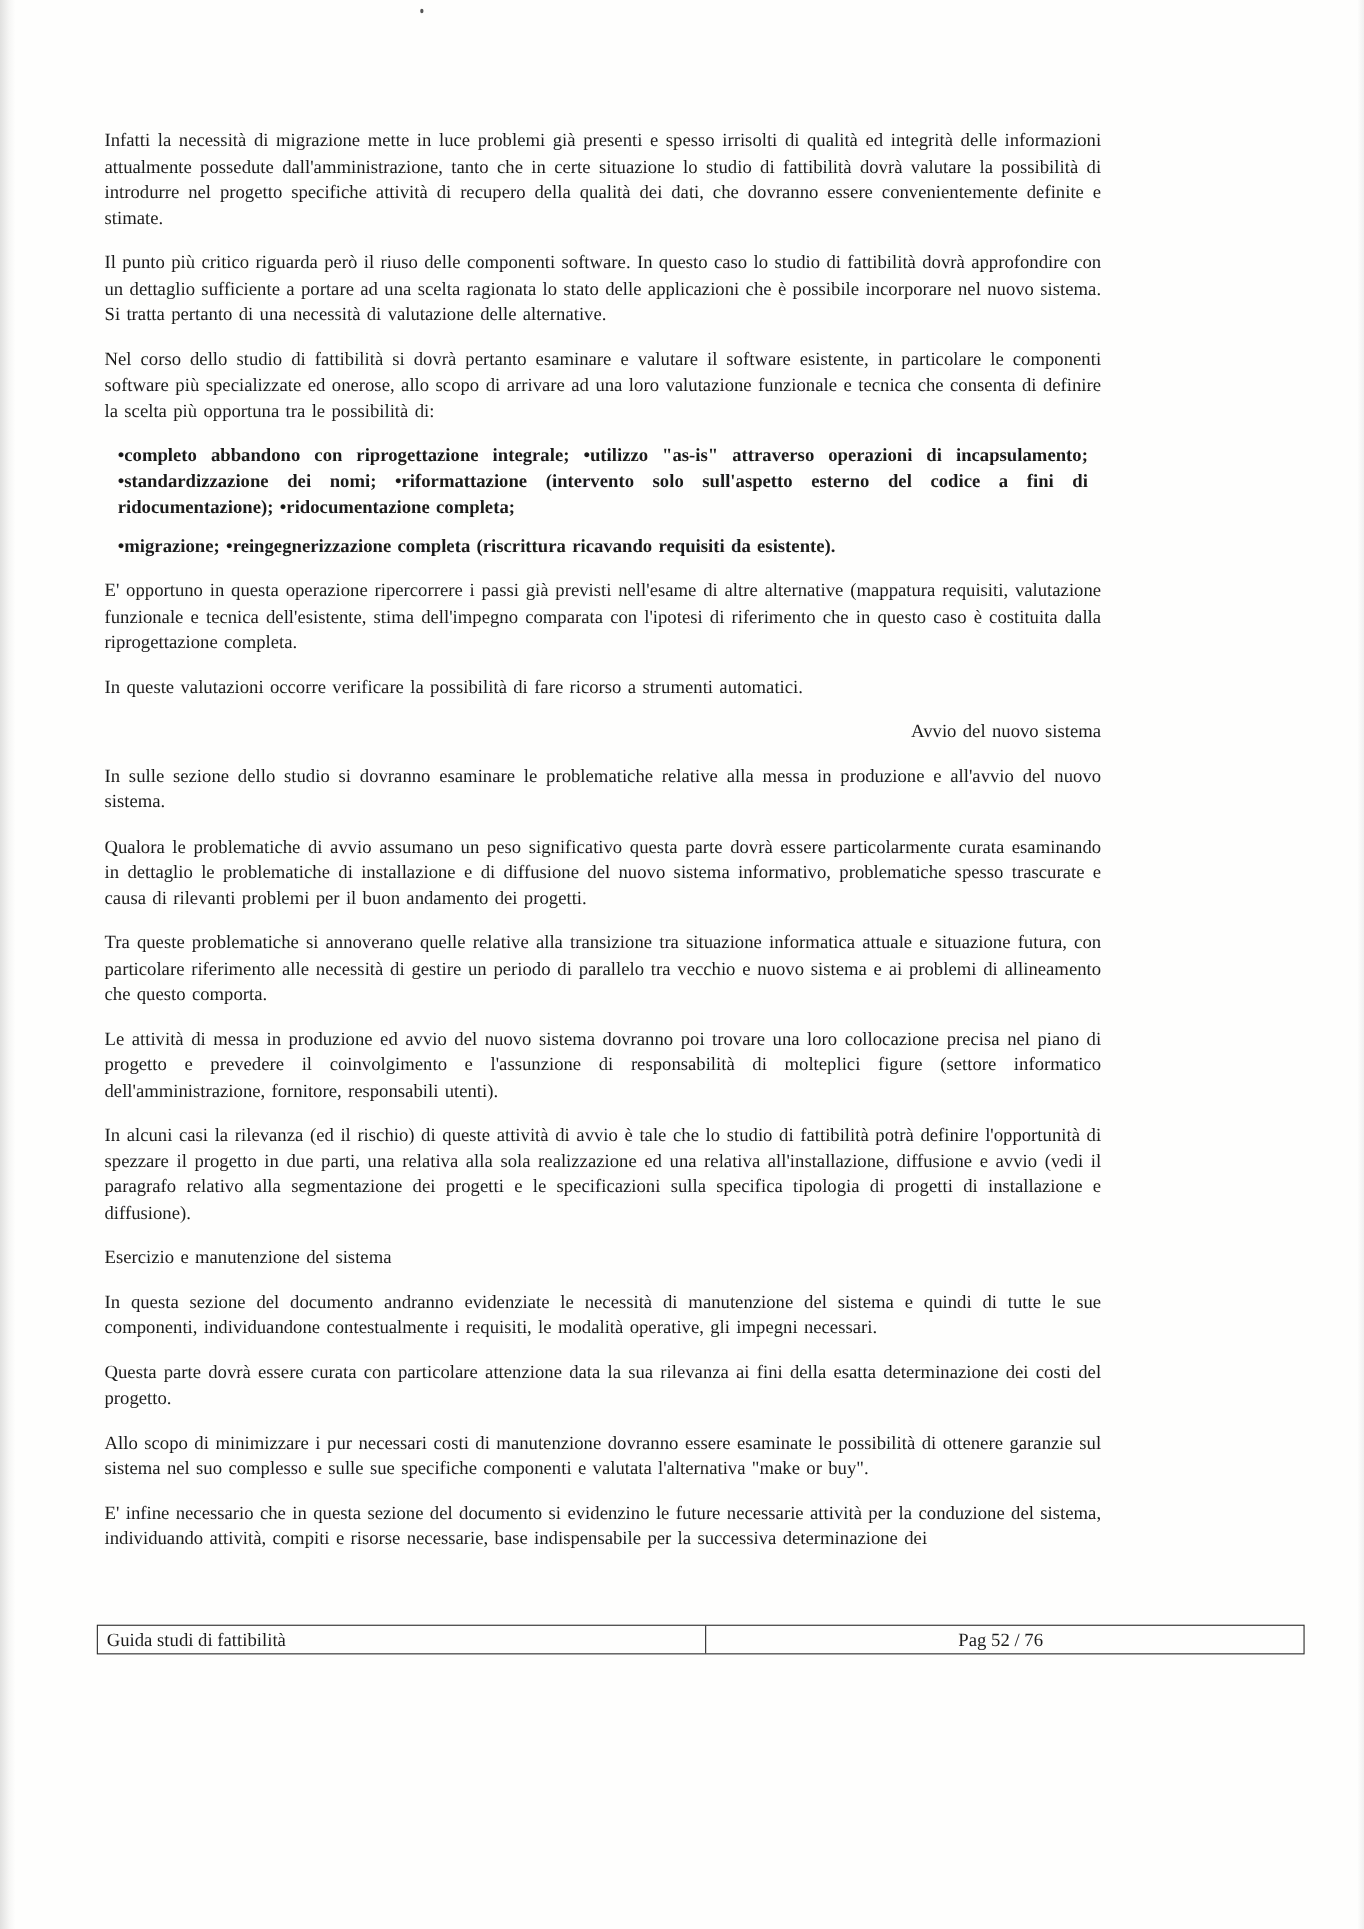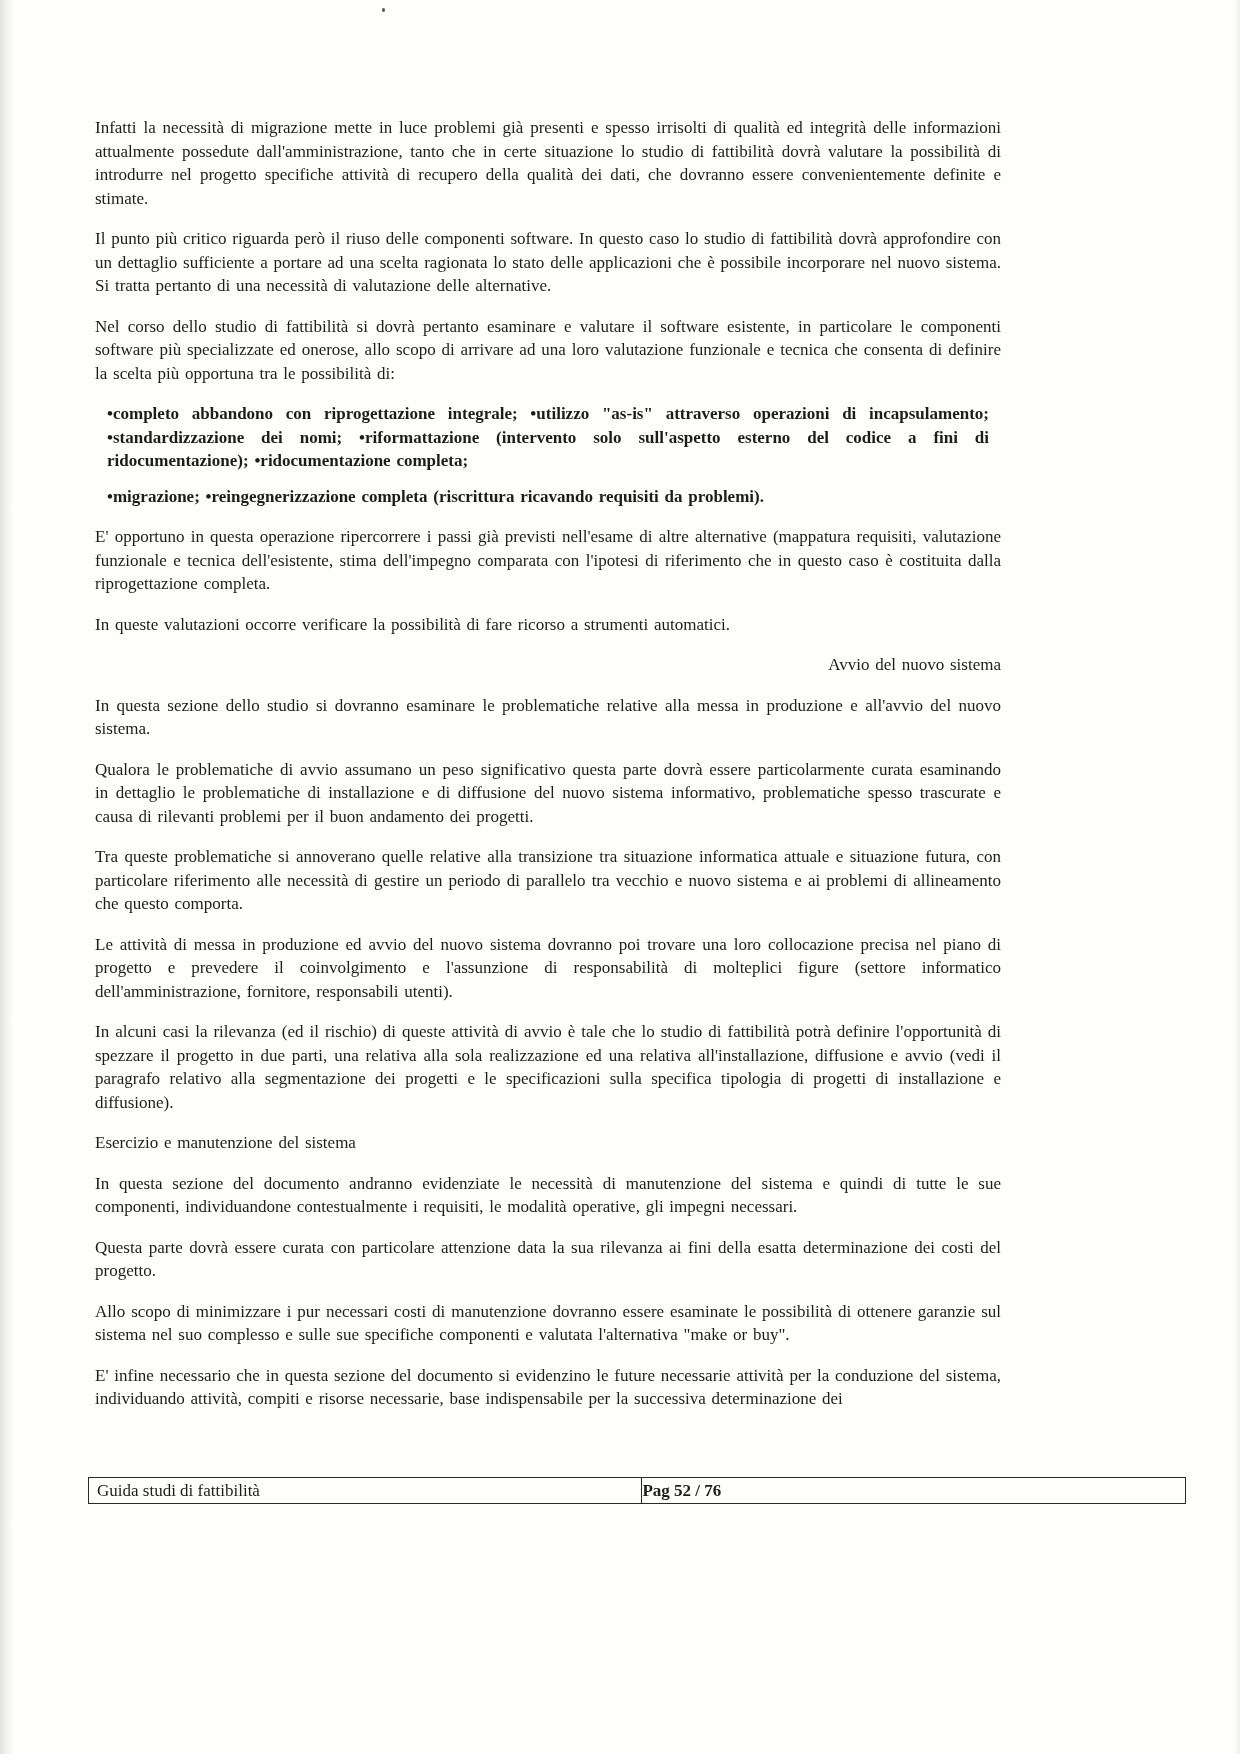--- a/index.html
+++ b/index.html
@@ -85,49 +85,48 @@
   }
   .footer-cell.left {
     width: 50.5%;
     border-right: 1.5px solid #2a2a2a;
     padding-left: 8px;
     text-align: left;
   }
   .footer-cell.right {
     width: 49.5%;
     padding-right: 8px;
-    text-align: left;
-    font-weight: bold;
+    text-align: center;
   }
 </style>
 </head>
 <body>
 
 <div class="page">
 
   <div class="scan-edge-left"></div>
   <div class="scan-edge-right"></div>
   <div class="scan-dot"></div>
 
   <main class="content">
     <p class="para">Infatti la necessità di migrazione mette in luce problemi già presenti e spesso irrisolti di qualità ed integrità delle informazioni attualmente possedute dall'amministrazione, tanto che in certe situazione lo studio di fattibilità dovrà valutare la possibilità di introdurre nel progetto specifiche attività di recupero della qualità dei dati, che dovranno essere convenientemente definite e stimate.</p>
     <p class="para">Il punto più critico riguarda però il riuso delle componenti software. In questo caso lo studio di fattibilità dovrà approfondire con un dettaglio sufficiente a portare ad una scelta ragionata lo stato delle applicazioni che è possibile incorporare nel nuovo sistema. Si tratta pertanto di una necessità di valutazione delle alternative.</p>
     <p class="para">Nel corso dello studio di fattibilità si dovrà pertanto esaminare e valutare il software esistente, in particolare le componenti software più specializzate ed onerose, allo scopo di arrivare ad una loro valutazione funzionale e tecnica che consenta di definire la scelta più opportuna tra le possibilità di:</p>
 
     <div class="bullet-group">
       <p class="bullet-line">•completo abbandono con riprogettazione integrale; •utilizzo "as-is" attraverso operazioni di incapsulamento; •standardizzazione dei nomi; •riformattazione (intervento solo sull'aspetto esterno del codice a fini di ridocumentazione); •ridocumentazione completa;</p>
-      <p class="bullet-line">•migrazione; •reingegnerizzazione completa (riscrittura ricavando requisiti da problemi).</p>
+      <p class="bullet-line">•migrazione; •reingegnerizzazione completa (riscrittura ricavando requisiti da esistente).</p>
     </div>
 
     <p class="para">E' opportuno in questa operazione ripercorrere i passi già previsti nell'esame di altre alternative (mappatura requisiti, valutazione funzionale e tecnica dell'esistente, stima dell'impegno comparata con l'ipotesi di riferimento che in questo caso è costituita dalla riprogettazione completa.</p>
     <p class="para">In queste valutazioni occorre verificare la possibilità di fare ricorso a strumenti automatici.</p>
 
     <p class="heading-plain">Avvio del nuovo sistema</p>
 
-    <p class="para">In questa sezione dello studio si dovranno esaminare le problematiche relative alla messa in produzione e all'avvio del nuovo sistema.</p>
+    <p class="para">In sulle sezione dello studio si dovranno esaminare le problematiche relative alla messa in produzione e all'avvio del nuovo sistema.</p>
     <p class="para">Qualora le problematiche di avvio assumano un peso significativo questa parte dovrà essere particolarmente curata esaminando in dettaglio le problematiche di installazione e di diffusione del nuovo sistema informativo, problematiche spesso trascurate e causa di rilevanti problemi per il buon andamento dei progetti.</p>
     <p class="para">Tra queste problematiche si annoverano quelle relative alla transizione tra situazione informatica attuale e situazione futura, con particolare riferimento alle necessità di gestire un periodo di parallelo tra vecchio e nuovo sistema e ai problemi di allineamento che questo comporta.</p>
     <p class="para">Le attività di messa in produzione ed avvio del nuovo sistema dovranno poi trovare una loro collocazione precisa nel piano di progetto e prevedere il coinvolgimento e l'assunzione di responsabilità di molteplici figure (settore informatico dell'amministrazione, fornitore, responsabili utenti).</p>
     <p class="para">In alcuni casi la rilevanza (ed il rischio) di queste attività di avvio è tale che lo studio di fattibilità potrà definire l'opportunità di spezzare il progetto in due parti, una relativa alla sola realizzazione ed una relativa all'installazione, diffusione e avvio (vedi il paragrafo relativo alla segmentazione dei progetti e le specificazioni sulla specifica tipologia di progetti di installazione e diffusione).</p>
 
     <p class="heading-bold">Esercizio e manutenzione del sistema</p>
 
     <p class="para">In questa sezione del documento andranno evidenziate le necessità di manutenzione del sistema e quindi di tutte le sue componenti, individuandone contestualmente i requisiti, le modalità operative, gli impegni necessari.</p>
     <p class="para">Questa parte dovrà essere curata con particolare attenzione data la sua rilevanza ai fini della esatta determinazione dei costi del progetto.</p>
     <p class="para">Allo scopo di minimizzare i pur necessari costi di manutenzione dovranno essere esaminate le possibilità di ottenere garanzie sul sistema nel suo complesso e sulle sue specifiche componenti e valutata l'alternativa "make or buy".</p>

